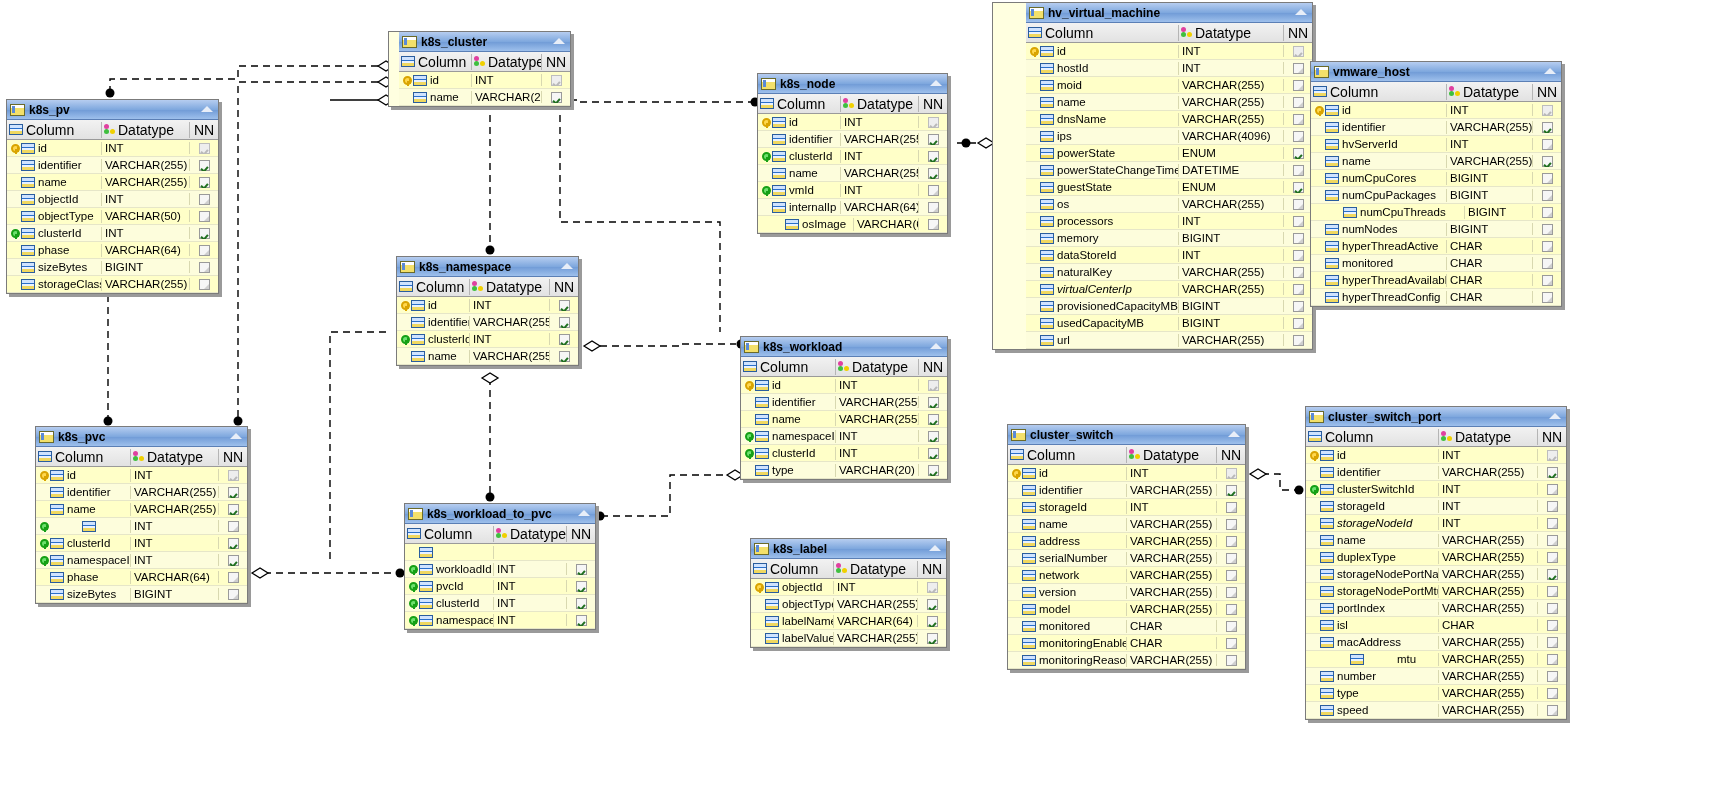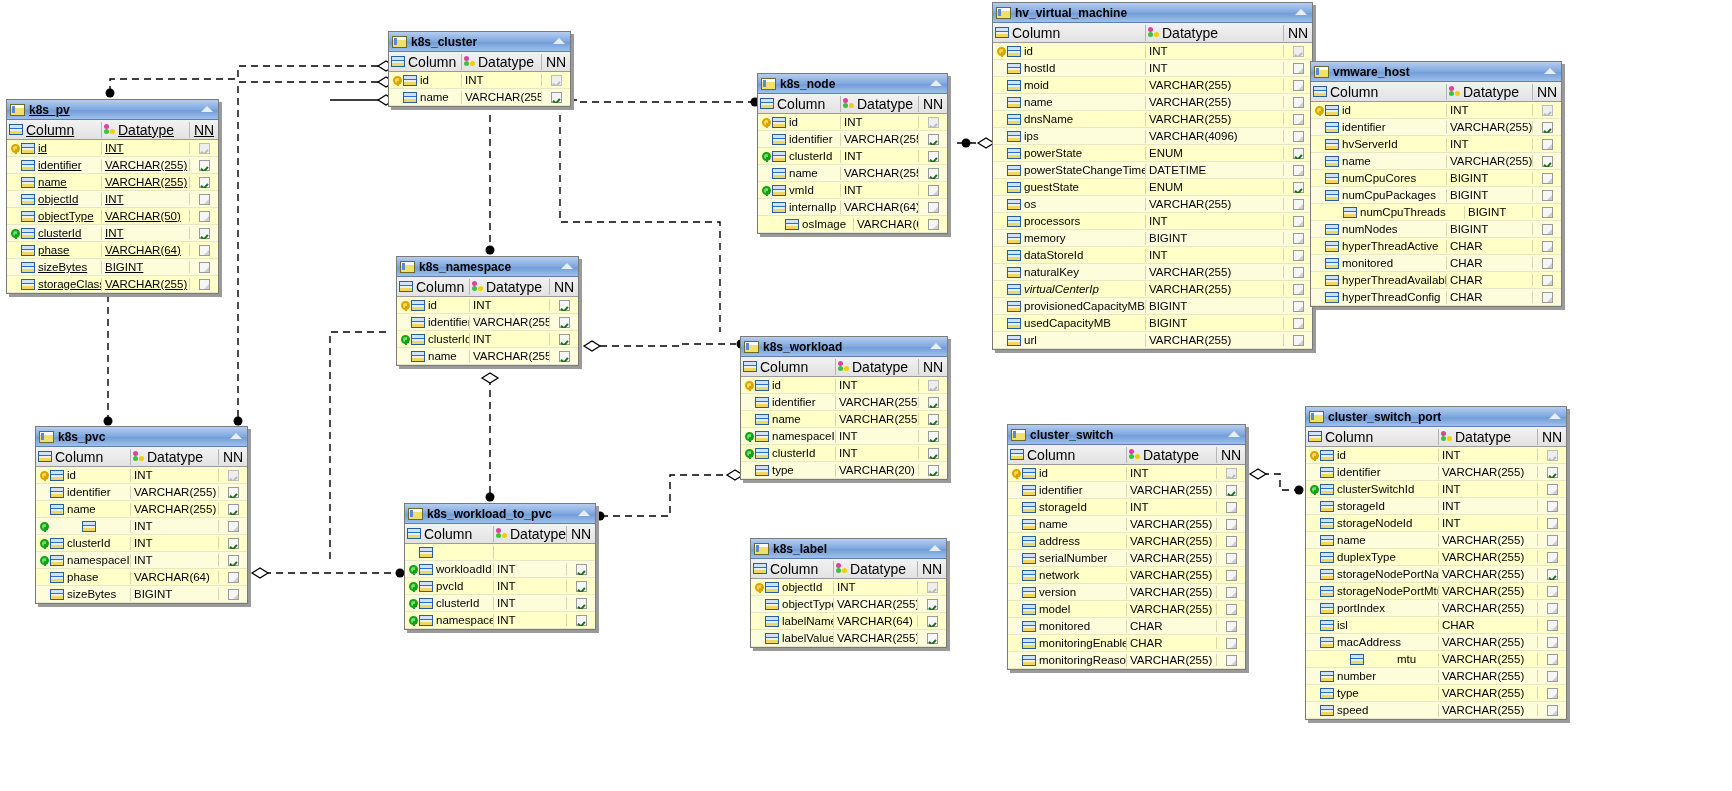--- a/index.html
+++ b/index.html
@@ -201,21 +201,21 @@
     <polygon class="crow" points="978,143 986,138 994,143 986,148"></polygon>
 
     <path class="dashed" d="M 1250 474 L 1280 474 L 1280 490 L 1296 490"></path>
     <circle class="dot" cx="1299" cy="490" r="4.5"></circle>
     <polygon class="crow" points="1250,474 1258,469 1266,474 1258,479"></polygon>
 
     <path class="dashed" d="M 330 348 L 330 563"></path>
     <path class="dashed" d="M 386 332 L 330 332 L 330 348"></path>
   </svg>
 
-<div class="tbl" style="left: 6px; top: 99px; width: 213px; text-decoration: underline;">
+<div class="tbl" style="left: 6px; top: 99px; width: 213px;">
       <div class="tbl-title">
         <span class="tblicon"></span>
         <span class="ttext">k8s_pv</span>
         <span class="collapse-arrow"></span>
       </div>
       <div class="hdr-row">
         <div class="hdr-col c1" style="width: 92px;">
           <span class="colicon"></span>
           <span>Column</span>
         </div>
@@ -338,21 +338,21 @@
           <span>storageClass</span>
         </div>
         <div class="cell c2">
           <span>VARCHAR(255)</span>
         </div>
         <div class="cell c3">
           <span class="nn off"></span>
         </div>
       </div>
     </div>
-    <div class="tbl" style="left: 388px; top: 31px; width: 183px;">
+    <div class="tbl" style="left: 388px; top: 31px; width: 183px; padding-left: 10px;">
       <div class="tbl-title">
         <span class="tblicon"></span>
         <span class="ttext">k8s_cluster</span>
         <span class="collapse-arrow"></span>
       </div>
       <div class="hdr-row">
         <div class="hdr-col c1" style="width: 70px;">
           <span class="colicon"></span>
           <span>Column</span>
         </div>
@@ -944,21 +944,21 @@
           <span>labelValue</span>
         </div>
         <div class="cell c2">
           <span>VARCHAR(255)</span>
         </div>
         <div class="cell c3">
           <span class="nn on"></span>
         </div>
       </div>
     </div>
-    <div class="tbl" style="left: 992px; top: 2px; width: 321px;">
+    <div class="tbl" style="left: 992px; top: 2px; width: 321px; padding-left: 33px;">
       <div class="tbl-title">
         <span class="tblicon"></span>
         <span class="ttext">hv_virtual_machine</span>
         <span class="collapse-arrow"></span>
       </div>
       <div class="hdr-row">
         <div class="hdr-col c1" style="width: 150px;">
           <span class="colicon"></span>
           <span>Column</span>
         </div>
@@ -1622,21 +1622,21 @@
           <span>storageId</span>
         </div>
         <div class="cell c2">
           <span>INT</span>
         </div>
         <div class="cell c3">
           <span class="nn off"></span>
         </div>
       </div>
       <div class="row">
-        <div class="cell c1" style="width: 130px;">
+        <div class="cell c1" style="width: 130px; font-style: italic;">
           <span class="keyicon none"></span>
           <span class="colicon"></span>
           <span>storageNodeId</span>
         </div>
         <div class="cell c2">
           <span>INT</span>
         </div>
         <div class="cell c3">
           <span class="nn off"></span>
         </div>

